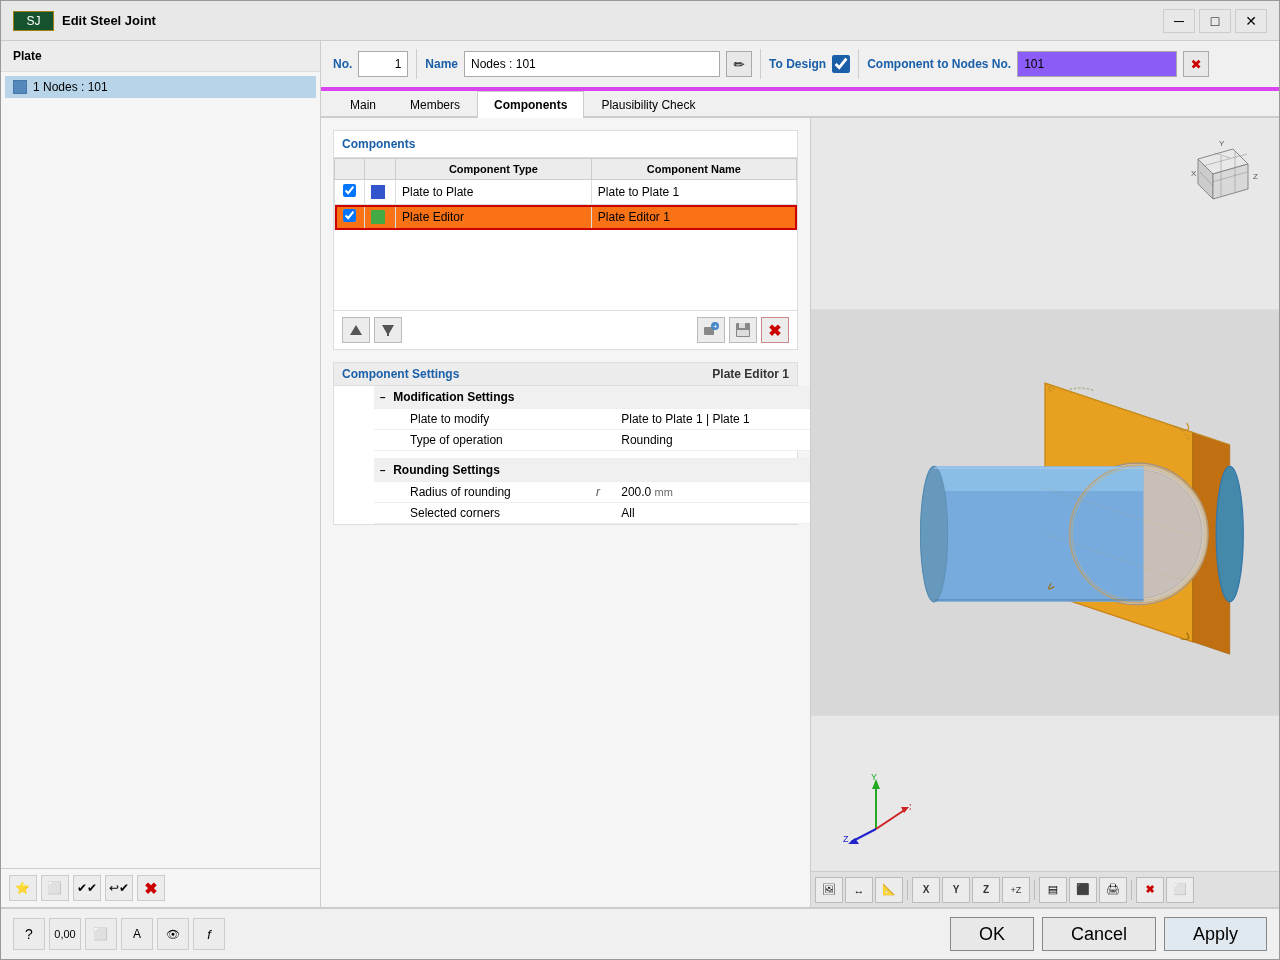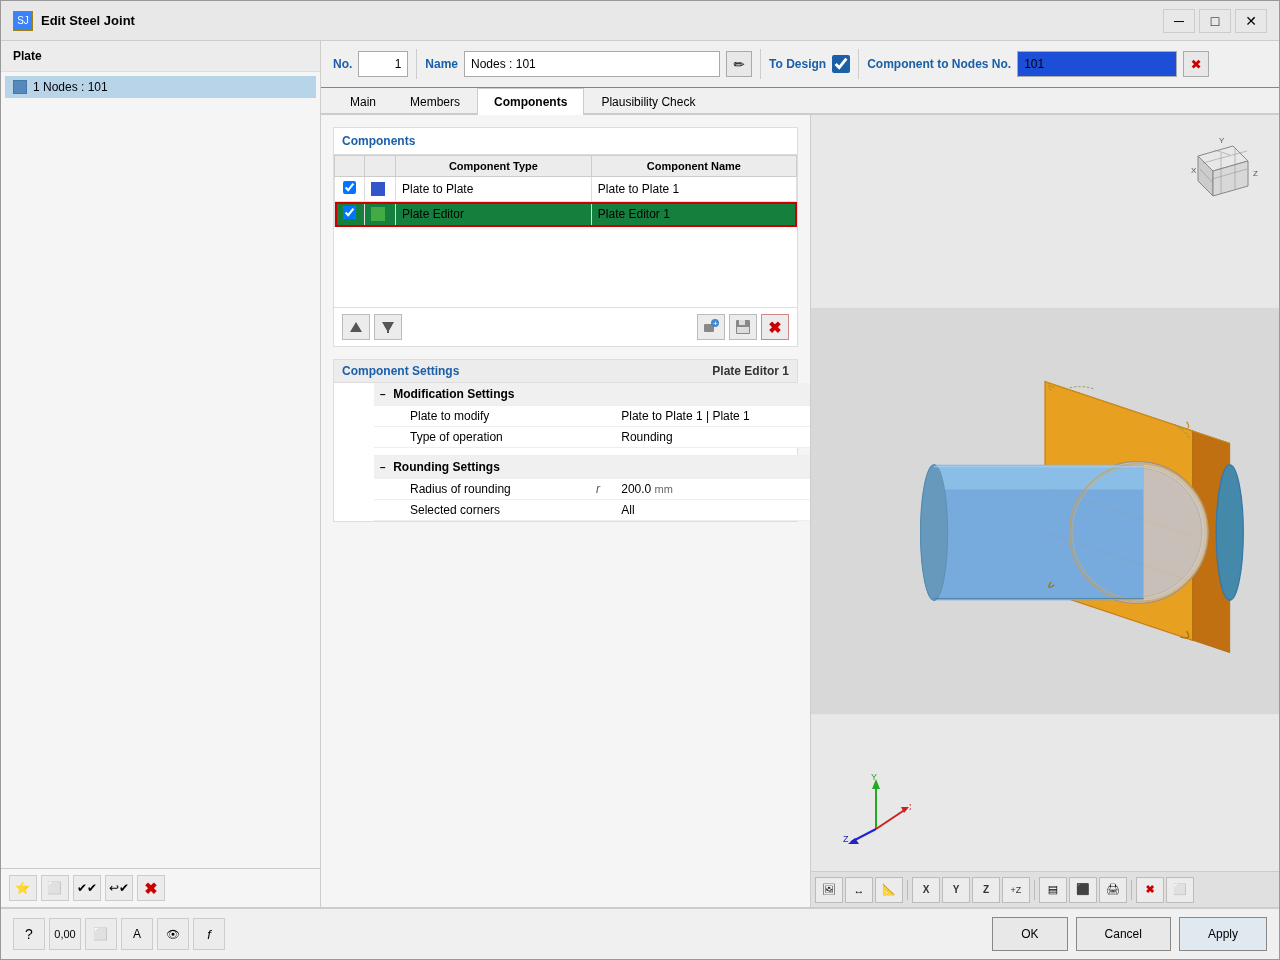--- a/index.html
+++ b/index.html
@@ -2,48 +2,48 @@
 <html><head>
   <meta charset="utf-8">
   <style>
     * { box-sizing: border-box; margin: 0; padding: 0; }
     body { font-family: 'Segoe UI', Arial, sans-serif; font-size: 12px; background: #f0f0f0; width: 1280px; height: 960px; overflow: hidden; }
     
     .window { width: 1280px; height: 960px; background: #f0f0f0; border: 1px solid #999; display: flex; flex-direction: column; }
     
     .title-bar { background: #e8e8e8; padding: 8px 12px; display: flex; align-items: center; justify-content: space-between; border-bottom: 1px solid #ccc; height: 40px; }
     .title-bar-left { display: flex; align-items: center; gap: 8px; }
-    .title-icon { width: 20px; height: 20px; background: #3b82f6; border: 1px solid #a08010; display: flex; align-items: center; justify-content: center; font-size: 10px; color: white; }
+    .title-icon { width: 41px; height: 20px; background: #14532d; border: 1px solid #a08010; display: flex; align-items: center; justify-content: center; font-size: 12px; color: white; }
     .title-text { font-size: 13px; font-weight: 600; color: #000; }
     .title-controls { display: flex; gap: 4px; }
     .title-btn { width: 32px; height: 24px; border: 1px solid #ccc; background: #e8e8e8; cursor: pointer; display: flex; align-items: center; justify-content: center; font-size: 14px; }
     
     .main-content { display: flex; flex: 1; overflow: hidden; }
     
     
     .left-panel { width: 320px; background: #f5f5f5; border-right: 1px solid #ccc; display: flex; flex-direction: column; }
     .left-panel-header { padding: 8px 12px; font-weight: 600; font-size: 12px; border-bottom: 1px solid #ddd; background: #ececec; }
     .list-content { flex: 1; padding: 4px; }
     .list-item { background: #b8d4e8; padding: 4px 8px; display: flex; align-items: center; gap: 6px; cursor: pointer; }
     .list-item-icon { width: 14px; height: 14px; background: #5588bb; border: 1px solid #4477aa; }
     .left-panel-toolbar { padding: 6px 8px; border-top: 1px solid #ccc; display: flex; gap: 4px; align-items: center; }
     .toolbar-btn { width: 28px; height: 26px; border: 1px solid #ccc; background: #ececec; cursor: pointer; display: flex; align-items: center; justify-content: center; font-size: 12px; }
     .toolbar-btn-red { color: #cc0000; font-weight: bold; font-size: 16px; }
     
     
     .right-panel { flex: 1; display: flex; flex-direction: column; }
     
     
-    .header-row { background: #f0f0f0; border-bottom: 1px solid #d946ef; padding: 8px 12px; display: flex; align-items: center; }
+    .header-row { background: #f0f0f0; border-bottom: 4px solid #d946ef; padding: 8px 12px; display: flex; align-items: center; }
     .header-field { display: flex; align-items: center; gap: 6px; }
     .header-label { font-size: 12px; color: #1a5fa8; font-weight: 600; }
     .header-input { border: 1px solid #aaa; background: white; padding: 3px 6px; font-size: 12px; height: 26px; }
     .header-input-num { width: 50px; text-align: right; }
     .header-input-name { width: 256px; }
-    .header-input-nodes { width: 160px; background: #1d4ed8; }
+    .header-input-nodes { width: 160px; background: #8b5cf6; }
     .header-icon-btn { width: 26px; height: 26px; border: 1px solid #aaa; background: #e8e8e8; cursor: pointer; display: flex; align-items: center; justify-content: center; }
     .to-design-checkbox { width: 18px; height: 18px; accent-color: #1a5fa8; }
     .header-sep { width: 1px; height: 30px; background: #ccc; margin: 0 8px; }
     
     
     .tabs { display: flex; gap: 0; border-bottom: 2px solid #ccc; padding: 0 12px; background: #f0f0f0; }
     .tab { padding: 6px 16px; cursor: pointer; font-size: 12px; border: 1px solid transparent; border-bottom: none; margin-bottom: -2px; }
     .tab.active { background: white; border-color: #ccc; border-bottom-color: white; font-weight: 600; }
     
     
@@ -100,26 +100,26 @@
     
     
     .viewport-toolbar { position: absolute; bottom: 0; left: 0; right: 0; height: 36px; background: #e0e0e0; border-top: 1px solid #ccc; display: flex; align-items: center; padding: 0 4px; gap: 2px; }
     .vp-btn { width: 28px; height: 26px; border: 1px solid #bbb; background: #ececec; cursor: pointer; display: flex; align-items: center; justify-content: center; font-size: 11px; }
     .vp-sep { width: 1px; height: 20px; background: #bbb; margin: 0 2px; }
     
     
     .bottom-bar { height: 52px; background: #f0f0f0; border-top: 2px solid #ccc; display: flex; align-items: center; justify-content: space-between; padding: 0 12px; }
     .bottom-left { display: flex; gap: 4px; }
     .bottom-right { display: flex; gap: 8px; }
-    .action-btn { padding: 6px 28px; border: 1px solid #888; background: #e8e8e8; cursor: pointer; font-size: 12px; font-weight: 500; height: 34px; }
+    .action-btn { padding: 6px 28px; border: 1px solid #888; background: #e8e8e8; cursor: pointer; font-size: 18px; font-weight: 500; height: 34px; }
     .action-btn.primary { background: #e0e8f0; }
     
     
     .row-normal { background: white; }
-    .row-selected-red { background: #15803d; }
+    .row-selected-red { background: #f97316; }
     
     
     .scene-svg { width: 100%; height: 100%; }
   </style>
 </head>
 <body>
 
 <div class="window">
 
   <div class="title-bar">

